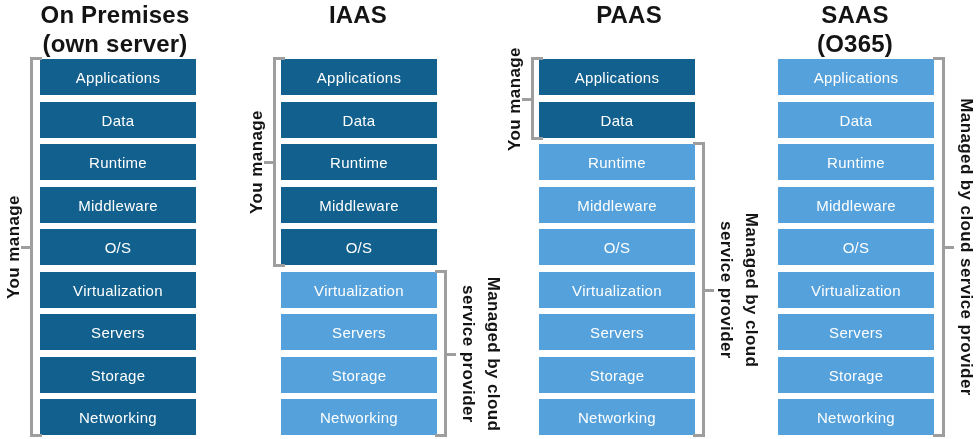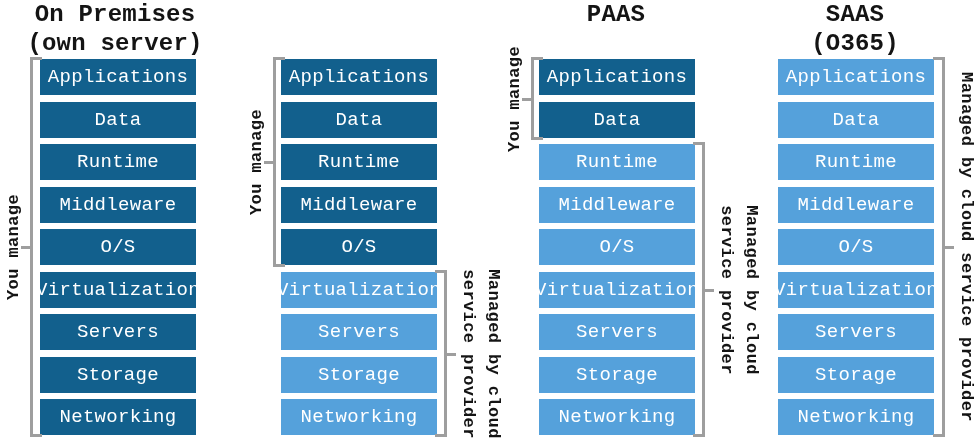--- a/index.html
+++ b/index.html
@@ -2,41 +2,41 @@
 <html><head>
 <meta charset="utf-8">
 <style>
   html, body { margin: 0; padding: 0; background: #ffffff; }
   .canvas {
     position: relative;
     width: 978px;
     height: 439px;
     background: #ffffff;
     overflow: hidden;
-    font-family: Liberation Mono, monospace;
+    font-family: Liberation Sans, sans-serif;
   }
   .col-title {
     position: absolute;
     top: 0;
     width: 260px;
     text-align: center;
     font-size: 24px;
     font-weight: 600;
     color: #141414;
     letter-spacing: 0.2px;
   }
   .col-title .tline { line-height: 29px; white-space: nowrap; }
   .layer-box {
     position: absolute;
     height: 36px;
     display: flex;
     align-items: center;
     justify-content: center;
     color: #ffffff;
-    font-size: 19px;
+    font-size: 15px;
     letter-spacing: 0.3px;
   }
   .bracket-part { position: absolute; }
   .vlabel {
     position: absolute;
     font-size: 17px;
     font-weight: 700;
     color: #141414;
     letter-spacing: 0.4px;
     text-align: center;
@@ -66,20 +66,21 @@
         <div class="bracket-part" style="left: 30px; top: 57px; width: 12px; height: 3px; background: rgb(158, 158, 158);"></div>
         <div class="bracket-part" style="left: 30px; top: 434px; width: 12px; height: 3px; background: rgb(158, 158, 158);"></div>
         <div class="bracket-part" style="left: 21px; top: 246px; width: 9px; height: 3px; background: rgb(158, 158, 158);"></div>
       </div>
       <div class="vlabel" style="left: 13px; top: 247px; transform: translate(-50%, -50%) rotate(-90deg); color: rgb(20, 20, 20);">
         <div class="vline">You manage</div>
       </div>
     </div>
     <div>
       <div class="col-title" style="left: 228px; color: rgb(20, 20, 20);">
+        <div class="tline">IAAS</div>
       </div>
       <div class="layer-box" style="left: 281px; top: 59px; width: 156px; background: rgb(18, 96, 141); color: rgb(255, 255, 255);">Applications</div>
       <div class="layer-box" style="left: 281px; top: 102px; width: 156px; background: rgb(18, 96, 141); color: rgb(255, 255, 255);">Data</div>
       <div class="layer-box" style="left: 281px; top: 144px; width: 156px; background: rgb(18, 96, 141); color: rgb(255, 255, 255);">Runtime</div>
       <div class="layer-box" style="left: 281px; top: 187px; width: 156px; background: rgb(18, 96, 141); color: rgb(255, 255, 255);">Middleware</div>
       <div class="layer-box" style="left: 281px; top: 229px; width: 156px; background: rgb(18, 96, 141); color: rgb(255, 255, 255);">O/S</div>
       <div class="layer-box" style="left: 281px; top: 272px; width: 156px; background: rgb(85, 161, 219); color: rgb(255, 255, 255);">Virtualization</div>
       <div class="layer-box" style="left: 281px; top: 314px; width: 156px; background: rgb(85, 161, 219); color: rgb(255, 255, 255);">Servers</div>
       <div class="layer-box" style="left: 281px; top: 357px; width: 156px; background: rgb(85, 161, 219); color: rgb(255, 255, 255);">Storage</div>
       <div class="layer-box" style="left: 281px; top: 399px; width: 156px; background: rgb(85, 161, 219); color: rgb(255, 255, 255);">Networking</div>
@@ -97,21 +98,21 @@
         <div class="bracket-part" style="left: 435px; top: 270px; width: 12px; height: 3px; background: rgb(158, 158, 158);"></div>
         <div class="bracket-part" style="left: 435px; top: 434px; width: 12px; height: 3px; background: rgb(158, 158, 158);"></div>
         <div class="bracket-part" style="left: 447px; top: 353px; width: 9px; height: 3px; background: rgb(158, 158, 158);"></div>
       </div>
       <div class="vlabel" style="left: 481px; top: 353.5px; transform: translate(-50%, -50%) rotate(90deg); color: rgb(20, 20, 20);">
         <div class="vline">Managed by cloud</div>
         <div class="vline">service provider</div>
       </div>
     </div>
     <div>
-      <div class="col-title" style="left: 486px; color: rgb(20, 20, 20);">
+      <div class="col-title" style="left: 499px; color: rgb(20, 20, 20);">
         <div class="tline">PAAS</div>
       </div>
       <div class="layer-box" style="left: 539px; top: 59px; width: 156px; background: rgb(18, 96, 141); color: rgb(255, 255, 255);">Applications</div>
       <div class="layer-box" style="left: 539px; top: 102px; width: 156px; background: rgb(18, 96, 141); color: rgb(255, 255, 255);">Data</div>
       <div class="layer-box" style="left: 539px; top: 144px; width: 156px; background: rgb(85, 161, 219); color: rgb(255, 255, 255);">Runtime</div>
       <div class="layer-box" style="left: 539px; top: 187px; width: 156px; background: rgb(85, 161, 219); color: rgb(255, 255, 255);">Middleware</div>
       <div class="layer-box" style="left: 539px; top: 229px; width: 156px; background: rgb(85, 161, 219); color: rgb(255, 255, 255);">O/S</div>
       <div class="layer-box" style="left: 539px; top: 272px; width: 156px; background: rgb(85, 161, 219); color: rgb(255, 255, 255);">Virtualization</div>
       <div class="layer-box" style="left: 539px; top: 314px; width: 156px; background: rgb(85, 161, 219); color: rgb(255, 255, 255);">Servers</div>
       <div class="layer-box" style="left: 539px; top: 357px; width: 156px; background: rgb(85, 161, 219); color: rgb(255, 255, 255);">Storage</div>

